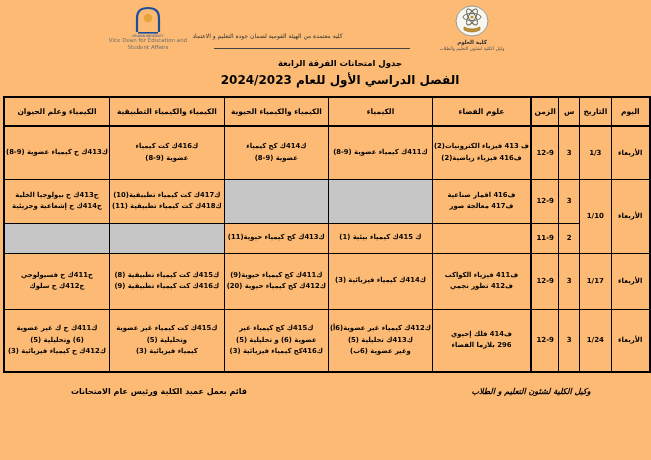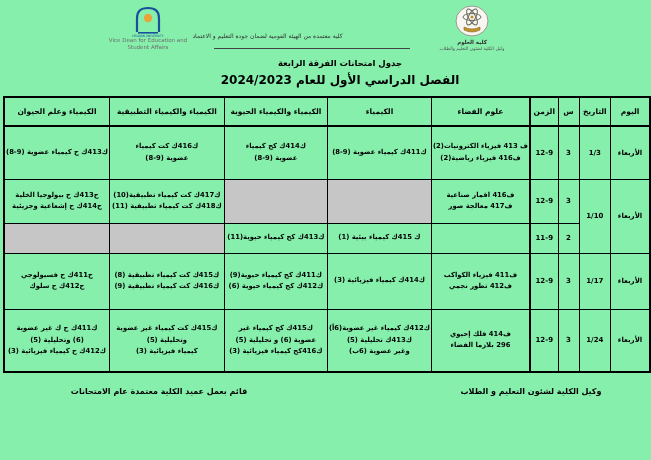--- a/index.html
+++ b/index.html
@@ -1,16 +1,16 @@
 <!DOCTYPE html>
 <html lang="ar"><head>
 <meta charset="utf-8">
 <style>
   html,body{margin:0;padding:0;background:#fff;}
-  .page{position:relative;width:651px;height:460px;background:#86efac;outline:1px solid #d9d9d9;
+  .page{position:relative;width:651px;height:460px;background:#fdba74;outline:1px solid #d9d9d9;
         font-family:"DejaVu Sans","Liberation Sans",sans-serif;color:#000;overflow:hidden;}
 
   
   .logoL{position:absolute;left:128px;top:5px;width:40px;height:32px;}
   .logoL-cap{position:absolute;left:100px;top:37px;width:96px;text-align:center;
              font-size:5.5px;line-height:6.5px;color:#6e6e6e;}
   .accred{position:absolute;left:150px;top:32px;width:235px;text-align:center;direction:rtl;
           font-size:6px;color:#333;}
   .accred-line{position:absolute;left:214px;top:48px;width:196px;height:1px;background:#444;}
   .logoR{position:absolute;left:452px;top:5px;width:40px;height:34px;}
@@ -32,21 +32,21 @@
   .sched td{font-size:7px;}
   .ln{font-size:6.8px;line-height:11.5px;white-space:nowrap;}
   .day{font-size:7.5px;}
   .num{font-size:8.5px;}
   .time{font-size:7.5px;}
   .bL2{border-left-width:2px !important;}
   tr.r1{height:53px;} tr.r2{height:44px;} tr.r3{height:30px;} tr.r4{height:56px;} tr.r5{height:63px;}
 
   
   .foot-r{position:absolute;left:440px;top:387px;width:182px;text-align:center;direction:rtl;
-          font-size:8px;font-weight:bold;}
+          font-size:8px;font-weight:bold;font-style:italic;}
   .foot-l1{position:absolute;left:58px;top:387px;width:202px;text-align:center;direction:rtl;
            font-size:8px;font-weight:bold;}
   .foot-l2{position:absolute;left:88px;top:416px;width:148px;text-align:center;direction:rtl;
            font-size:8px;font-weight:bold;}
 </style>
 </head>
 <body>
 
 <div class="page">
 
@@ -171,21 +171,21 @@
         <td class="time bL2">12-9</td>
         <td>
           <div class="ln">ف411 فيزياء الكواكب</div>
           <div class="ln">ف412 تطور نجمي</div>
         </td>
         <td>
           <div class="ln">ك414ك كيمياء فيزيائية (3)</div>
         </td>
         <td>
           <div class="ln">ك411ك كح كيمياء حيوية(9)</div>
-          <div class="ln">ك412ك كح كيمياء حيوية (6)</div>
+          <div class="ln">ك412ك كح كيمياء حيوية (20)</div>
         </td>
         <td>
           <div class="ln">ك415ك كت كيمياء تطبيقية (8)</div>
           <div class="ln">ك416ك كت كيمياء تطبيقية (9)</div>
         </td>
         <td>
           <div class="ln">ح411ك ح فسيولوجي</div>
           <div class="ln">ح412ك ح سلوك</div>
         </td>
       </tr>
@@ -216,15 +216,15 @@
         <td>
           <div class="ln">ك411ك ح ك غير عضوية</div>
           <div class="ln">(6) وتحليلية (5)</div>
           <div class="ln">ك412ك ح كيمياء فيزيائية (3)</div>
         </td>
       </tr>
     </tbody>
   </table>
 
   <div class="foot-r">وكيل الكلية لشئون التعليم و الطلاب</div>
-  <div class="foot-l1">قائم بعمل عميد الكلية معتمدة عام الامتحانات</div>
+  <div class="foot-l1">قائم بعمل عميد الكلية ورئيس عام الامتحانات</div>
 
 </div>
 
 </body></html>

